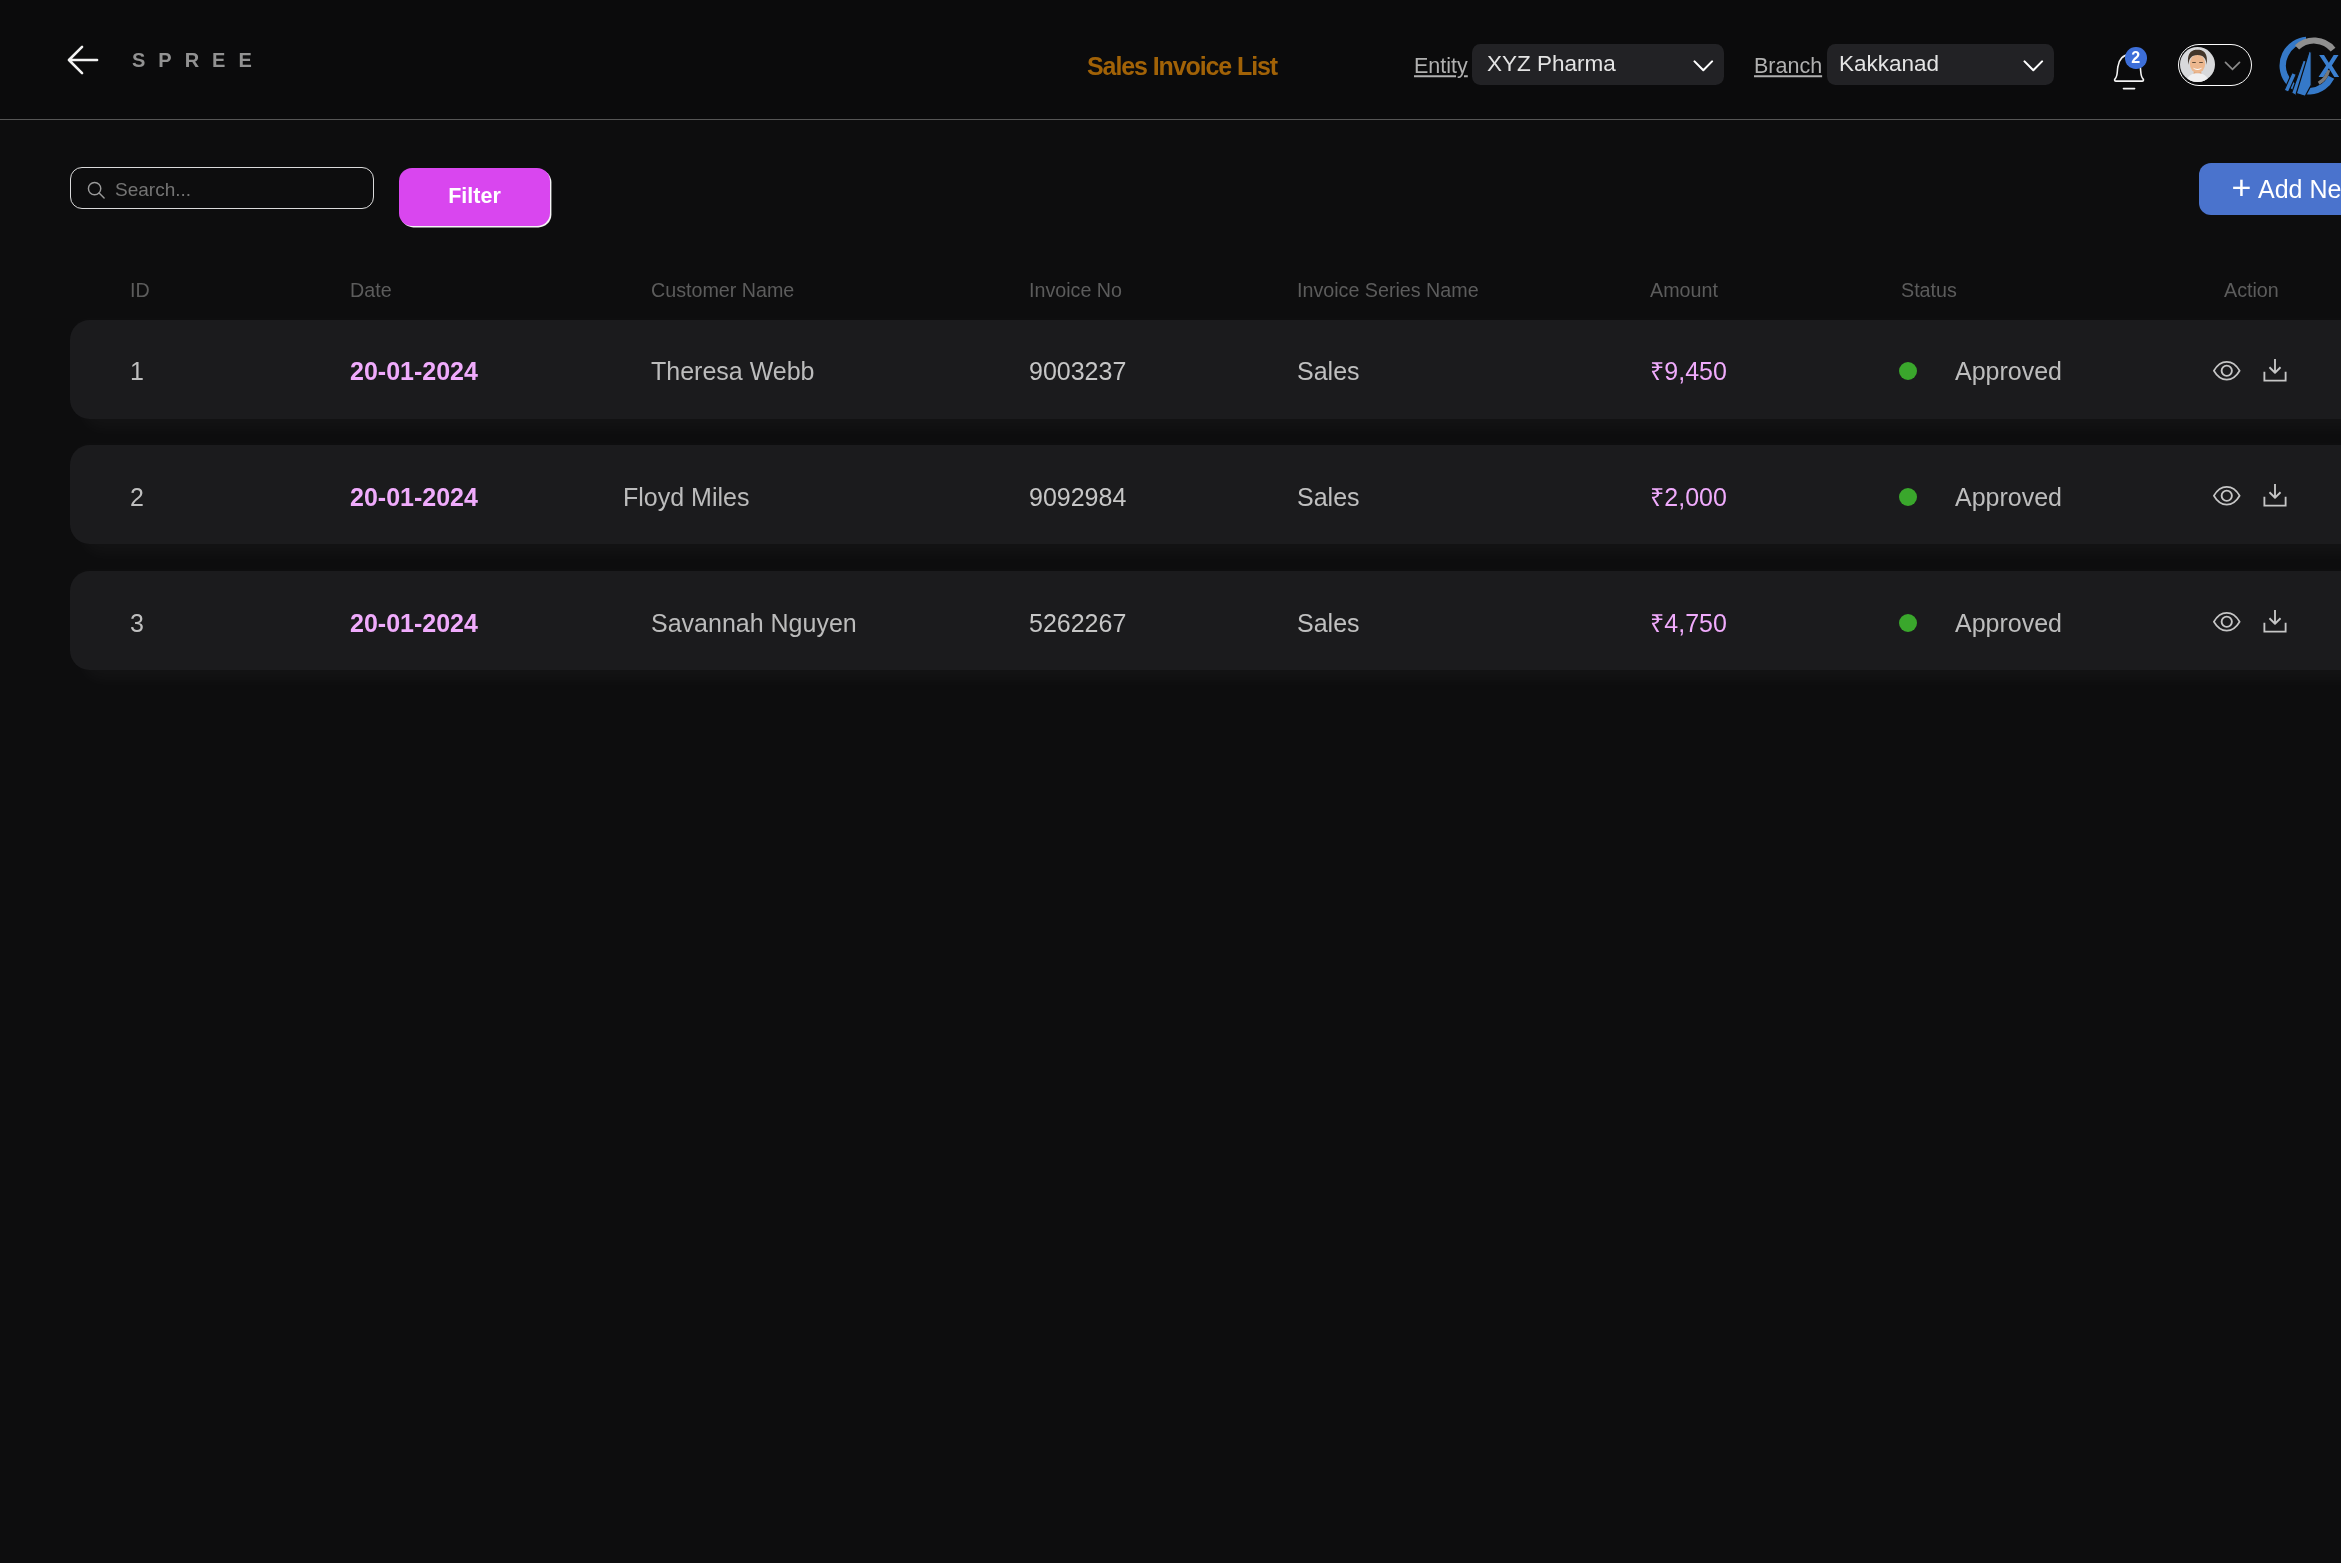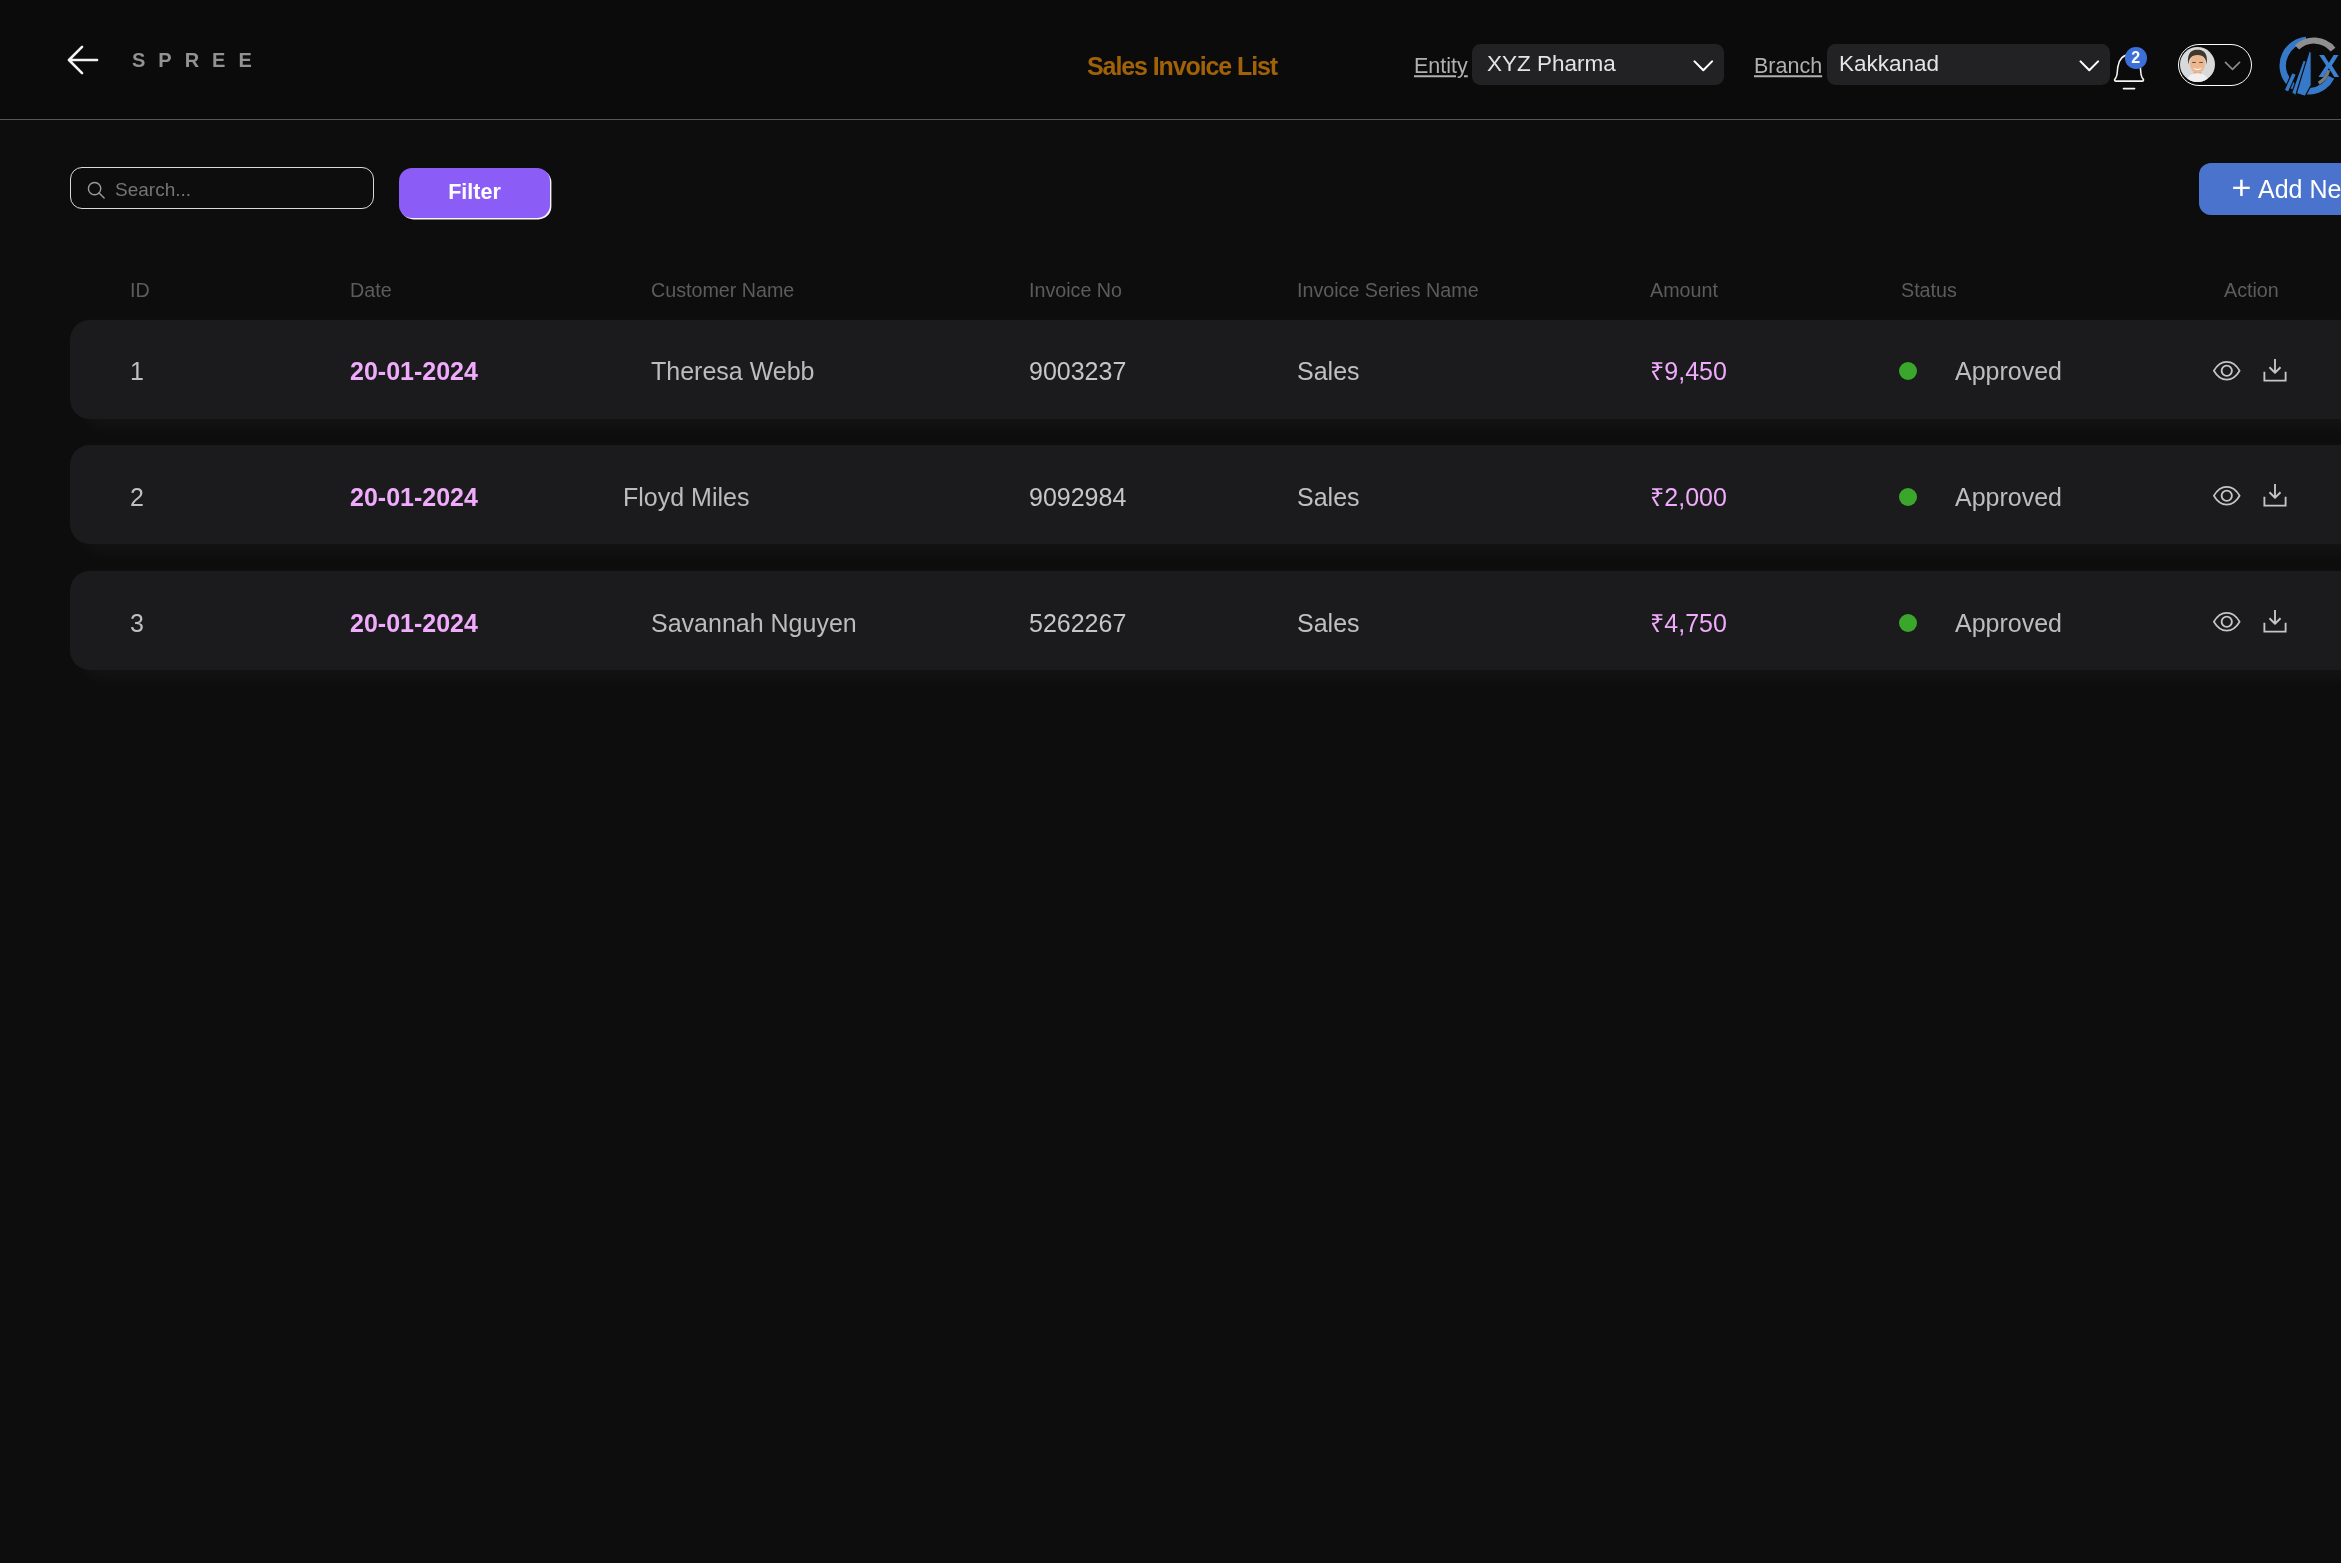--- a/index.html
+++ b/index.html
@@ -18,21 +18,21 @@
   .hlabel { font-size:21.5px; color:#b0b0b0;text-decoration:underline; }
   .hselect { position:absolute; top:44px; height:41px; background:#222225;
              border-radius:8.4px; }
   .hselect .val { position:absolute; top:50%; transform:translateY(-52%);
                   font-size:22.5px; color:#e4e4e4; line-height:1; white-space:nowrap; }
 
   
   #search { left:70px; top:167px; width:304px; height:42px;
             border:0.9px solid rgba(255,255,255,0.85); border-radius:12px; }
   #searchtxt { left:115px; top:189px; font-size:19px; color:#747474; }
-  #filter { left:399px; top:168px; width:151px; height:50px; background:#8b5cf6;
+  #filter { left:399px; top:168px; width:151px; height:58px; background:#d946ef;
             border-radius:13px; box-shadow:1.4px 1.4px 0 0 #f5f5f5; }
   #filtertxt { left:50%; top:50%; transform:translate(-50%,-52%); position:absolute;
                font-size:21.5px; font-weight:bold; color:#ffffff; line-height:1; }
   #addnew { left:2199px; top:163px; width:193px; height:52px; background:#4a73cd;
             border-radius:12px; display:flex; align-items:center; justify-content:center;
             color:#fff; }
   #addnew .plus { font-size:34px; font-weight:300; margin-right:6.6px; margin-top:-2.8px; }
   #addnew .lbl { font-size:25px; font-weight:400; }
 
   .th { font-size:19.7px; color:#5c5c5c; }
@@ -62,21 +62,21 @@
 
   <span class="abs vc hlabel" style="left:1414px; top:67px;">Entity</span>
   <div class="hselect" style="left:1472px; width:252px;">
     <span class="val" style="left:15px;">XYZ Pharma</span>
     <svg class="abs" style="right:10.3px; top:15.5px;" width="20.6" height="12" viewBox="0 0 44 26">
       <path d="M3 3 L22 22 L41 3" fill="none" stroke="#ffffff" stroke-width="4.5" stroke-linecap="round" stroke-linejoin="round"></path>
     </svg>
   </div>
 
   <span class="abs vc hlabel" style="left:1754px; top:67px;">Branch</span>
-  <div class="hselect" style="left:1827px; width:283px;">
+  <div class="hselect" style="left:1827px; width:227px;">
     <span class="val" style="left:12px;">Kakkanad</span>
     <svg class="abs" style="right:10.3px; top:15.5px;" width="20.6" height="12" viewBox="0 0 44 26">
       <path d="M3 3 L22 22 L41 3" fill="none" stroke="#ffffff" stroke-width="4.5" stroke-linecap="round" stroke-linejoin="round"></path>
     </svg>
   </div>
 
   <svg class="abs" style="left:2111px; top:50px;" width="37" height="40" viewBox="0 0 78 86">
     <path d="M8 62 C14 56 12 46 14 36 C16 20 26 10 38 10 C50 10 60 20 62 36 C64 46 62 56 68 62 C70 64 69 67 66 67 L10 67 C7 67 6 64 8 62 Z" fill="none" stroke="#f5f5f5" stroke-width="3.4" stroke-linejoin="round"></path>
     <line x1="26" y1="83" x2="50" y2="83" stroke="#f5f5f5" stroke-width="3.4" stroke-linecap="round"></line>
   </svg>

